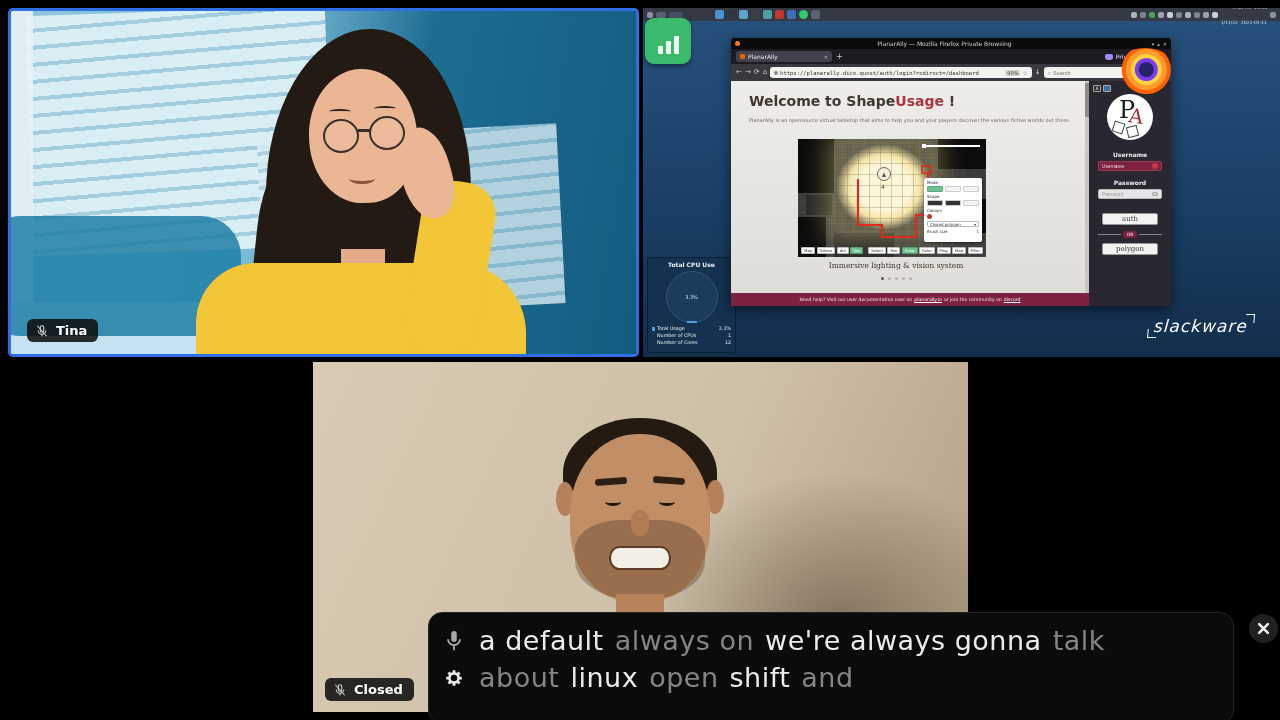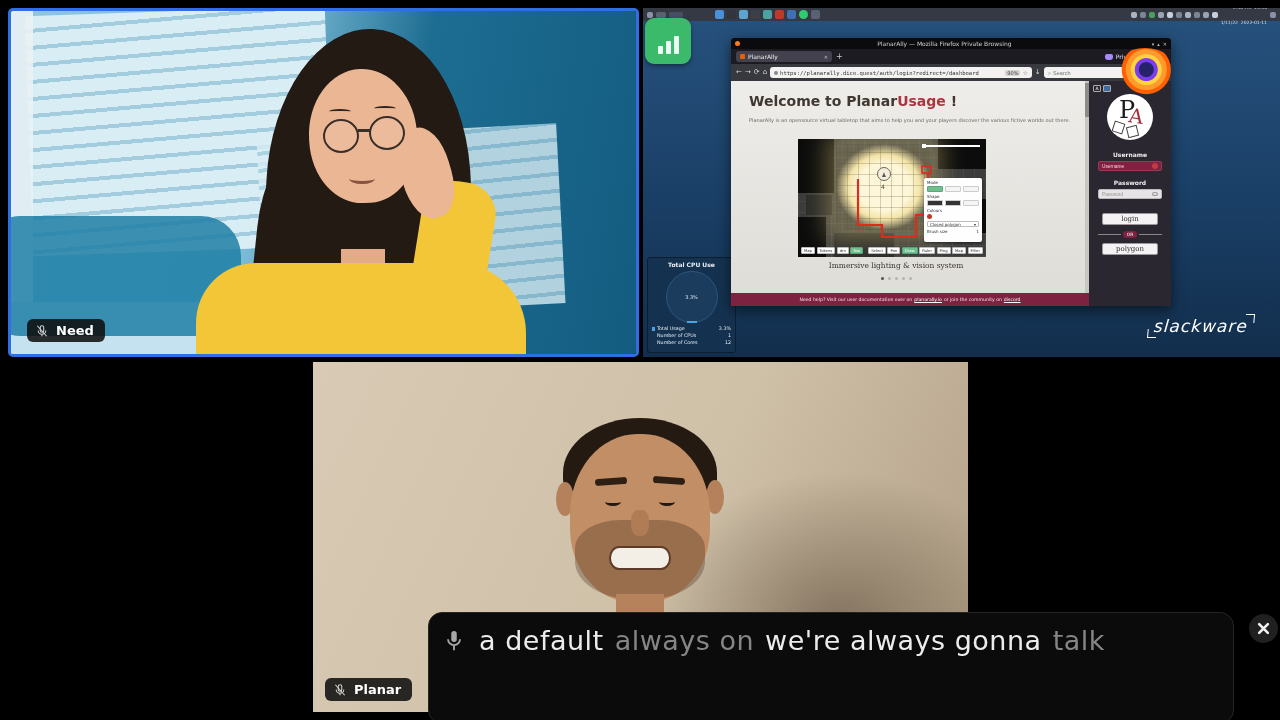--- a/index.html
+++ b/index.html
@@ -209,21 +209,21 @@
     <div class="shape" style="left:318px;top:98px;width:22px;height:5px;border-top:2.5px solid #31261f;border-radius:50%;"></div>
     <div class="shape" style="left:363px;top:95px;width:22px;height:5px;border-top:2.5px solid #31261f;border-radius:50%;"></div>
     <div class="shape" style="left:338px;top:162px;width:26px;height:11px;border-bottom:3px solid #8a5040;border-radius:50%;"></div>
     <div class="name-tag" style="left:16px;bottom:12px;">
       <svg width="14" height="14" viewBox="0 0 24 24">
         <rect x="9" y="3" width="6" height="11" rx="3" fill="none" stroke="#d6d6d6" stroke-width="1.8"></rect>
         <path d="M5.5 11a6.5 6.5 0 0 0 13 0" fill="none" stroke="#d6d6d6" stroke-width="1.8"></path>
         <line x1="12" y1="17.5" x2="12" y2="21" stroke="#d6d6d6" stroke-width="1.8"></line>
         <line x1="4" y1="3" x2="20" y2="21" stroke="#d6d6d6" stroke-width="1.8"></line>
       </svg>
-      <span>Need</span>
+      <span>Tina</span>
     </div>
   </div>
 
   <div id="tile-share" class="tile">
 
     <div class="taskbar">
       <div class="tb-dot" style="background:#8a93a5;"></div>
       <div class="tb-dot" style="background:#5a6272;width:10px;"></div>
       <div class="tb-dot" style="background:#465064;width:14px;"></div>
       <div style="width:26px;"></div>
@@ -322,21 +322,21 @@
         <span class="mini" style="background:#d9534f;"></span>
         <span class="mini" style="background:#e0b43a;border-radius:1px;"></span>
         <span class="mini" style="background:#9a9aa5;"></span>
         <span class="nav-b">☰</span>
       </div>
       <div class="ff-logo"></div>
 
       <div class="ff-body">
 
         <div class="pg-main">
-          <div class="pg-h1"><span>Welcome to Planar</span><span class="accent">Usage</span><span> !</span></div>
+          <div class="pg-h1"><span>Welcome to Shape</span><span class="accent">Usage</span><span> !</span></div>
           <div class="pg-sub">PlanarAlly is an opensource virtual tabletop that aims to help you and your players discover the various fictive worlds out there.</div>
 
           <div class="map">
             <div class="dk" style="left:0;top:0;width:36px;height:54px;"></div>
             <div class="dk" style="left:0;top:78px;width:28px;height:40px;"></div>
             <div class="dk" style="left:140px;top:0;width:48px;height:30px;"></div>
             <div class="dk" style="left:150px;top:60px;width:38px;height:34px;"></div>
             <div class="md" style="left:8px;top:56px;width:26px;height:20px;"></div>
             <div class="md" style="left:36px;top:94px;width:60px;height:24px;"></div>
             <div class="lit">
@@ -427,21 +427,21 @@
           <div class="side-label" style="top:70px;">Username</div>
           <div class="side-input inp-user" style="top:80px;">
             <input placeholder="Username" style="">
             <span class="err-dot"></span>
           </div>
           <div class="side-label" style="top:98px;">Password</div>
           <div class="side-input inp-pass" style="top:108px;">
             <input type="password" placeholder="Password" style="">
             <span class="eye"></span>
           </div>
-          <div class="side-btn" style="top:132px;">login</div>
+          <div class="side-btn" style="top:132px;">auth</div>
           <div class="or-wrap" style="top:150px;">
             <span class="line"></span>
             <span class="or-pill">OR</span>
             <span class="line"></span>
           </div>
           <div class="side-btn" style="top:162px;">polygon</div>
         </div>
       </div>
     </div>
   </div>
@@ -462,35 +462,46 @@
     <div class="shape" style="left:296px;top:184px;width:62px;height:24px;background:#f3efe6;border:2.5px solid #5e3a28;border-radius:10px/12px;"></div>
     <div class="shape" style="left:303px;top:232px;width:48px;height:34px;background:#b5825c;"></div>
     <div class="shape" style="left:170px;top:258px;width:315px;height:95px;background:#e8c23a;border-radius:55px 55px 0 0;"></div>
     <div class="name-tag" style="left:12px;bottom:11px;">
       <svg width="14" height="14" viewBox="0 0 24 24">
         <rect x="9" y="3" width="6" height="11" rx="3" fill="none" stroke="#d6d6d6" stroke-width="1.8"></rect>
         <path d="M5.5 11a6.5 6.5 0 0 0 13 0" fill="none" stroke="#d6d6d6" stroke-width="1.8"></path>
         <line x1="12" y1="17.5" x2="12" y2="21" stroke="#d6d6d6" stroke-width="1.8"></line>
         <line x1="4" y1="3" x2="20" y2="21" stroke="#d6d6d6" stroke-width="1.8"></line>
       </svg>
-      <span>Planar</span>
+      <span>Closed</span>
     </div>
   </div>
 
   <div class="caption-bar">
     <div class="cap-line" style="top:12px;">
       <svg width="22" height="30" viewBox="0 0 24 26">
         <rect x="9" y="2" width="6" height="12" rx="3" fill="#a8a8a8"></rect>
         <path d="M5.5 11a6.5 6.5 0 0 0 13 0" fill="none" stroke="#a8a8a8" stroke-width="2"></path>
         <line x1="12" y1="18" x2="12" y2="23" stroke="#a8a8a8" stroke-width="2"></line>
       </svg>
       <div class="cap-text">
         <span class="cw">a default</span><span class="cg">always on</span><span class="cw">we're always gonna</span><span class="cg">talk</span>
       </div>
     </div>
+    <div class="cap-line" style="top:49px;">
+      <svg width="22" height="26" viewBox="0 0 24 24">
+        <g stroke="#e8e8e8" stroke-width="3" fill="none">
+          <circle cx="12" cy="12" r="5"></circle>
+          <path d="M12 3.5v3M12 17.5v3M3.5 12h3M17.5 12h3M6 6l2.1 2.1M15.9 15.9L18 18M18 6l-2.1 2.1M8.1 15.9L6 18"></path>
+        </g>
+      </svg>
+      <div class="cap-text">
+        <span class="cg">about</span><span class="cw">linux</span><span class="cg">open</span><span class="cw">shift</span><span class="cg">and</span>
+      </div>
+    </div>
   </div>
   <div class="cap-close">
     <svg width="13" height="13" viewBox="0 0 12 12">
       <path d="M2 2 L10 10 M10 2 L2 10" stroke="#f0f0f0" stroke-width="2.4" stroke-linecap="round"></path>
     </svg>
   </div>
 
 </div>
 
 </body></html>

